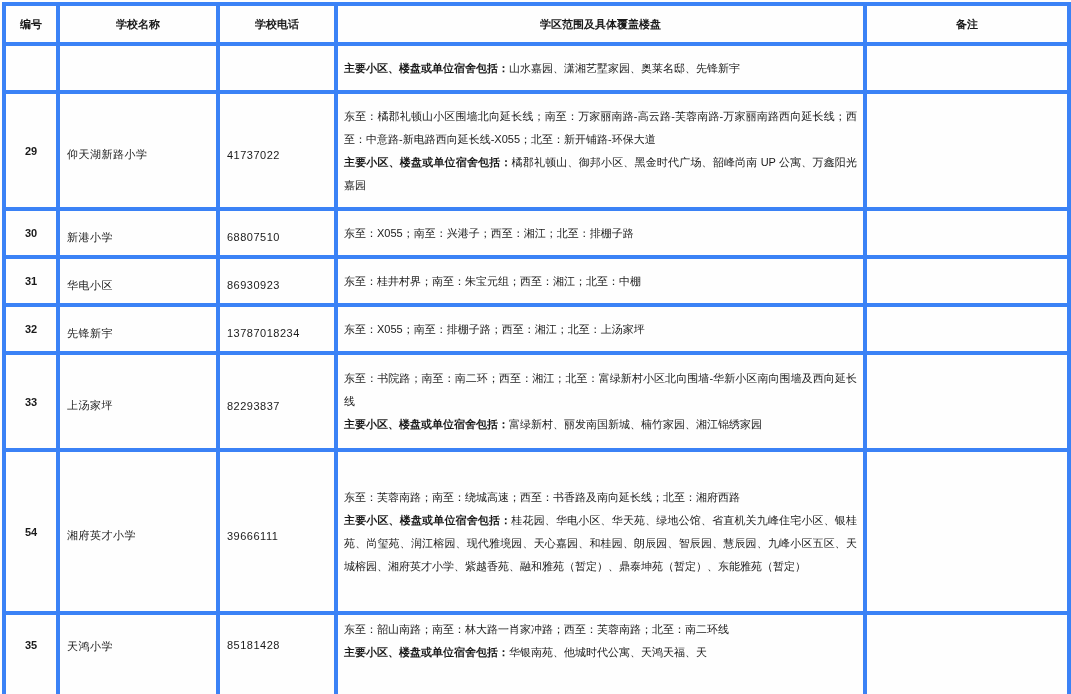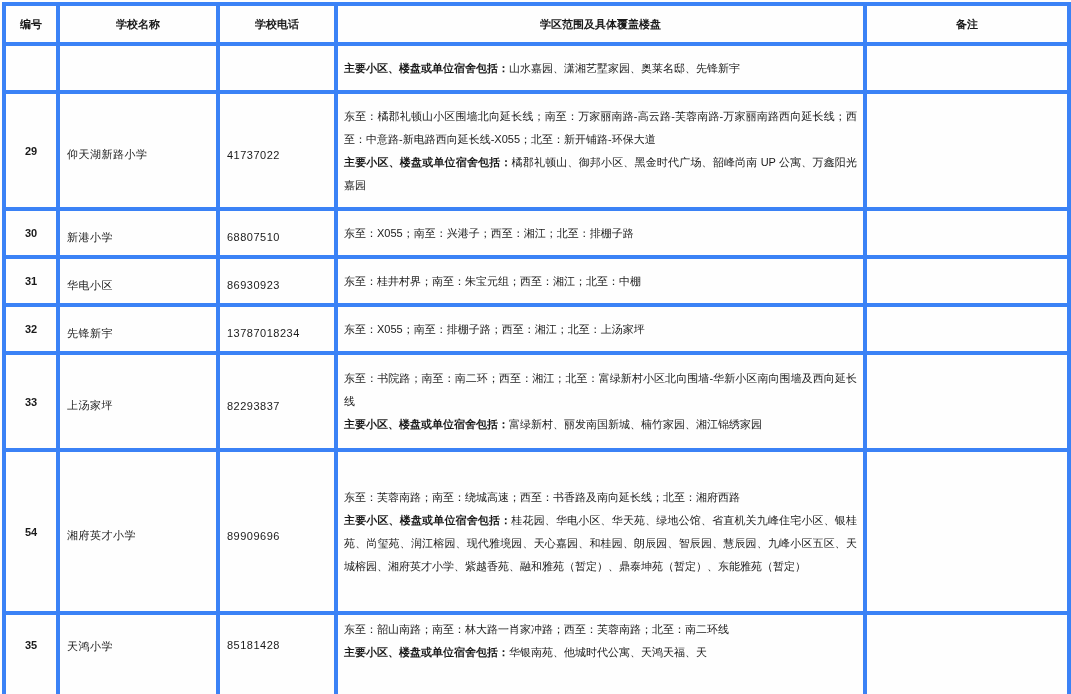--- a/index.html
+++ b/index.html
@@ -140,21 +140,21 @@
         <td class="c-phone">82293837</td>
         <td class="c-detail">
           <div>东至：书院路；南至：南二环；西至：湘江；北至：富绿新村小区北向围墙-华新小区南向围墙及西向延长线</div>
           <div><span class="covered-prefix">主要小区、楼盘或单位宿舍包括：</span><span>富绿新村、丽发南国新城、楠竹家园、湘江锦绣家园</span></div>
         </td>
         <td class="c-remark"></td>
       </tr>
       <tr class="h-r6">
         <td class="c-id">54</td>
         <td class="c-school">湘府英才小学</td>
-        <td class="c-phone">89909696</td>
+        <td class="c-phone">39666111</td>
         <td class="c-detail">
           <div>东至：芙蓉南路；南至：绕城高速；西至：书香路及南向延长线；北至：湘府西路</div>
           <div><span class="covered-prefix">主要小区、楼盘或单位宿舍包括：</span><span>桂花园、华电小区、华天苑、绿地公馆、省直机关九峰住宅小区、银桂苑、尚玺苑、润江榕园、现代雅境园、天心嘉园、和桂园、朗辰园、智辰园、慧辰园、九峰小区五区、天城榕园、湘府英才小学、紫越香苑、融和雅苑（暂定）、鼎泰坤苑（暂定）、东能雅苑（暂定）</span></div>
         </td>
         <td class="c-remark"></td>
       </tr>
       <tr class="h-r7">
         <td class="c-id">35</td>
         <td class="c-school">天鸿小学</td>
         <td class="c-phone">85181428</td>

